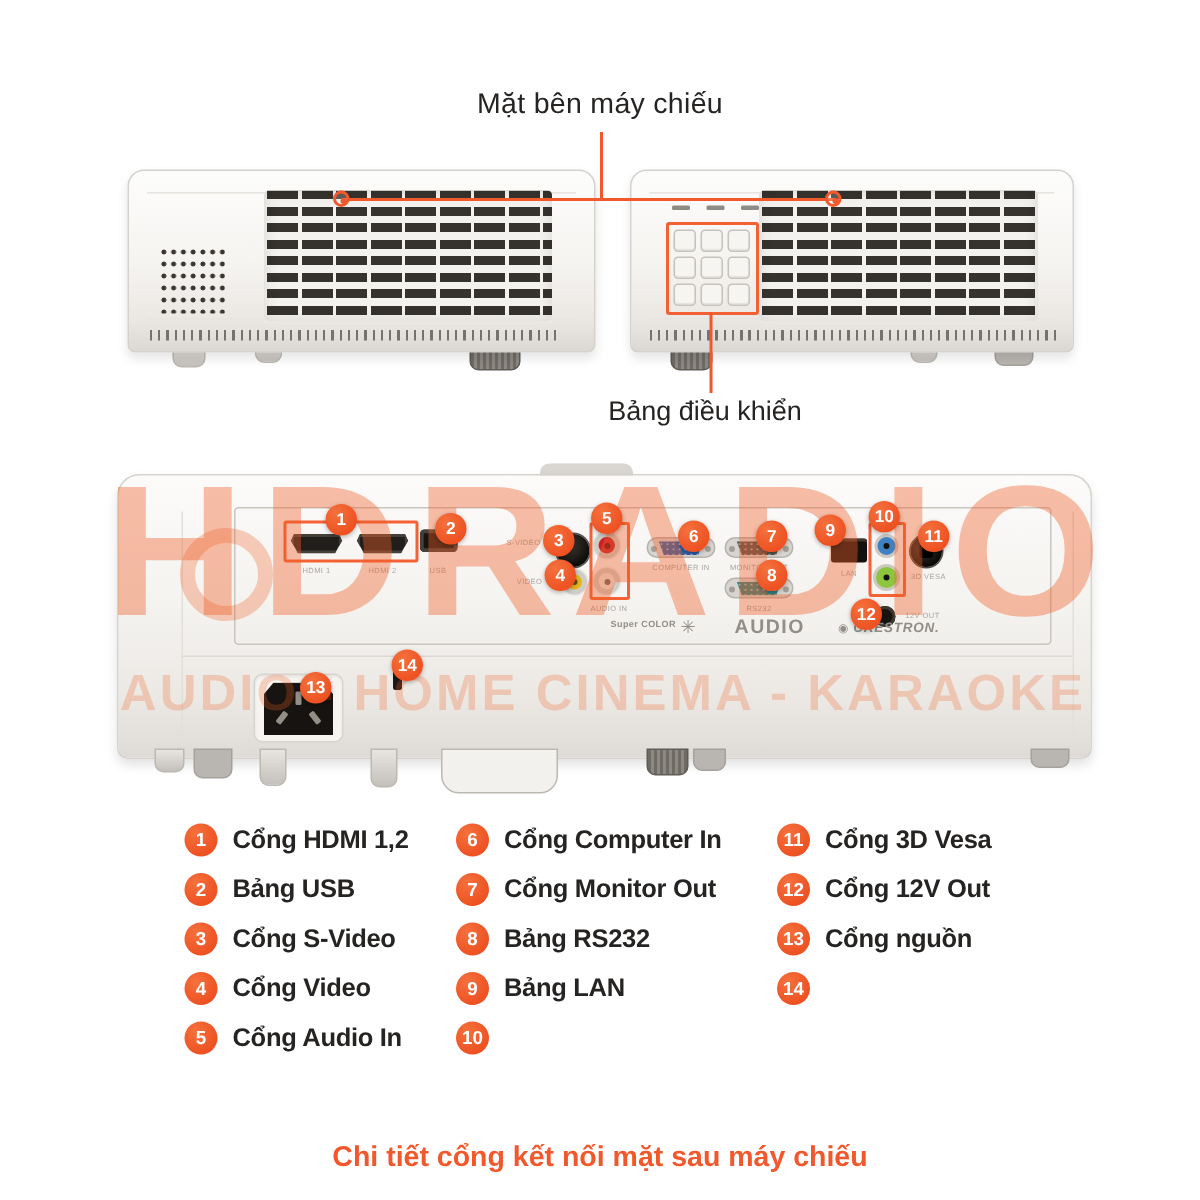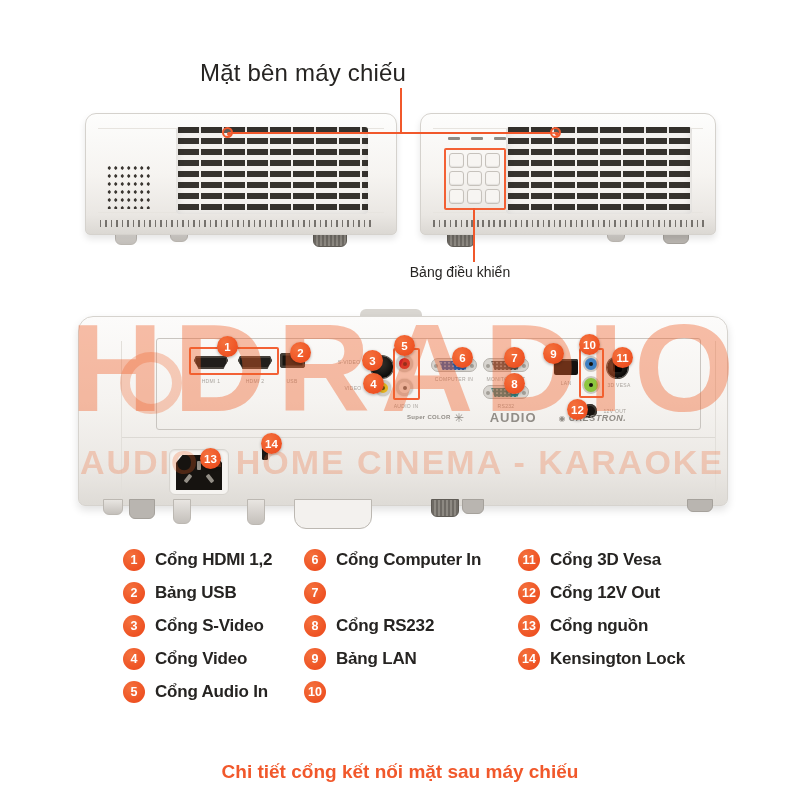--- a/index.html
+++ b/index.html
@@ -11,22 +11,22 @@
   *{margin:0;padding:0;box-sizing:border-box;}
   html,body{background:#fff;}
   body{font-family:"Liberation Sans","DejaVu Sans",sans-serif;color:var(--ink);}
   .canvas{position:relative;width:800px;height:800px;background:#fff;overflow:hidden;}
   .oline{position:absolute;background:var(--accent);}
   .odot{position:absolute;width:11px;height:11px;border:2px solid var(--accent);border-radius:50%;background:rgba(255,255,255,.2);}
   .odot::after{content:"";position:absolute;left:2.5px;top:2.5px;width:4px;height:4px;border-radius:50%;background:var(--accent);}
   .obox{position:absolute;border:2px solid rgba(242,88,42,.95);border-radius:2px;}
 
   
-  .top-title{position:absolute;left:200px;top:59px;width:400px;font-size:24px;font-weight:500;color:#262422;letter-spacing:.2px;}
-  .control-label{position:absolute;left:340px;top:264px;width:240px;text-align:center;font-size:14px;font-weight:500;color:#262422;}
+  .top-title{position:absolute;left:200px;top:59px;width:400px;text-align:center;font-size:19px;font-weight:500;color:#262422;letter-spacing:.2px;}
+  .control-label{position:absolute;left:350px;top:264px;width:240px;text-align:center;font-size:18px;font-weight:500;color:#262422;}
   .caption{position:absolute;left:100px;top:729px;width:600px;text-align:center;font-size:19px;font-weight:bold;color:var(--accent);margin-top:32px;}
 
   
   .proj{position:absolute;width:312px;height:122px;}
   .proj .pbody{position:absolute;inset:0;z-index:1;border:1px solid #d5d2cd;border-radius:11px 11px 5px 5px;
     background:linear-gradient(180deg,#fdfdfc 0%,#f6f4f1 50%,#eae7e3 84%,#dbd8d3 100%);
     box-shadow:0 4px 7px rgba(0,0,0,.10);overflow:hidden;}
   .groove{position:absolute;left:4%;width:92%;height:1px;background:#e7e4df;}
   .speaker{position:absolute;background-image:radial-gradient(circle,#3a3631 1.5px,transparent 1.8px);background-size:6.5px 8px;}
   .vent{position:absolute;border-radius:3px;
@@ -286,24 +286,25 @@
         <span class="ltext">Cổng Audio In</span>
       </div>
   </div>
   <div class="lcol" style="left:304px;">
     <div class="litem">
         <span class="lnum">6</span>
         <span class="ltext">Cổng Computer In</span>
       </div>
     <div class="litem">
         <span class="lnum">7</span>
+        <span class="ltext">Cổng Monitor Out</span>
       </div>
     <div class="litem">
         <span class="lnum">8</span>
-        <span class="ltext">Cổng RS232</span>
+        <span class="ltext">Bảng RS232</span>
       </div>
     <div class="litem">
         <span class="lnum">9</span>
         <span class="ltext">Bảng LAN</span>
       </div>
     <div class="litem">
         <span class="lnum">10</span>
       </div>
   </div>
   <div class="lcol" style="left:518px;">
@@ -314,18 +315,17 @@
     <div class="litem">
         <span class="lnum">12</span>
         <span class="ltext">Cổng 12V Out</span>
       </div>
     <div class="litem">
         <span class="lnum">13</span>
         <span class="ltext">Cổng nguồn</span>
       </div>
     <div class="litem">
         <span class="lnum">14</span>
-        <span class="ltext">Kensington Lock</span>
       </div>
   </div>
 
   <div class="caption">Chi tiết cổng kết nối mặt sau máy chiếu</div>
 </div>
 
 </body></html>

